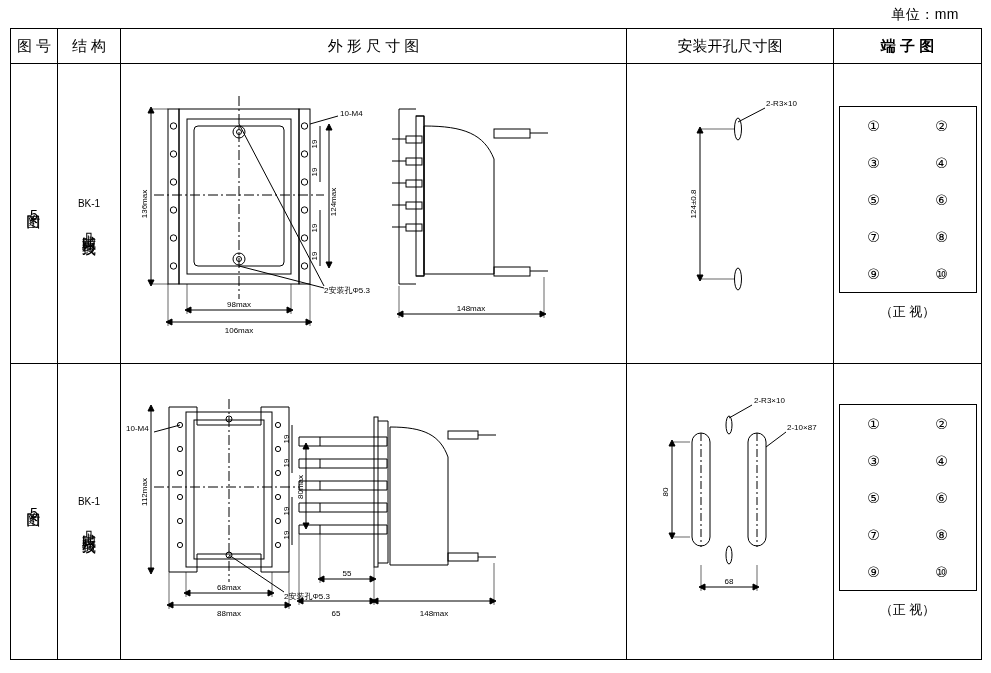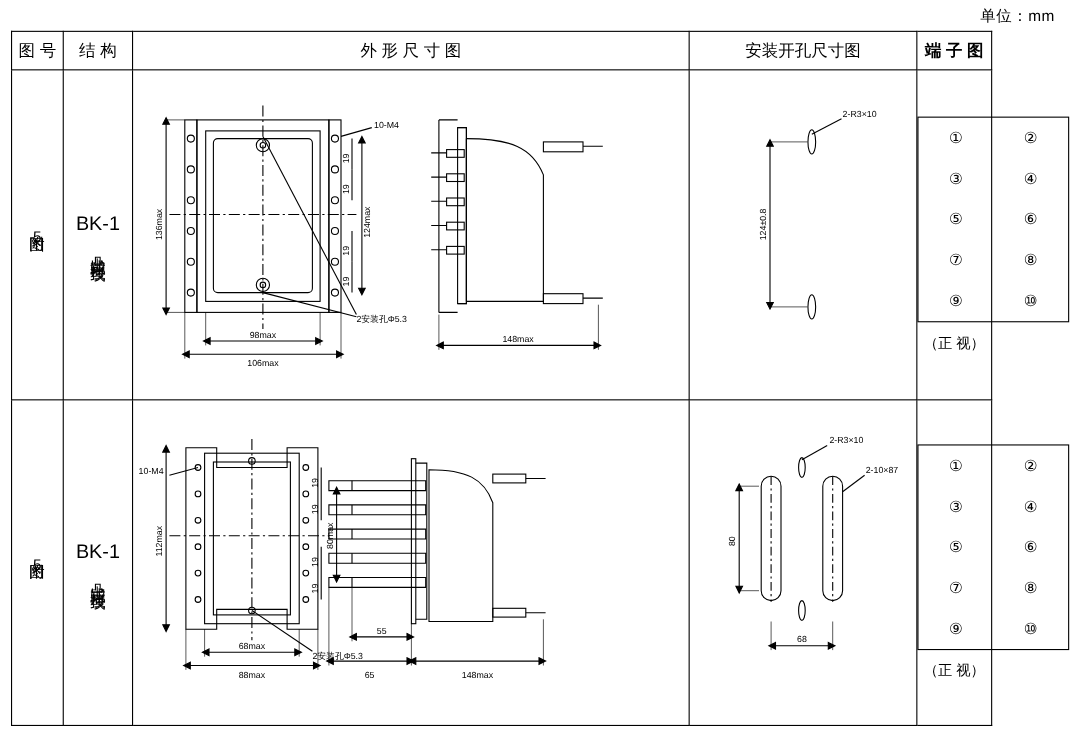--- a/index.html
+++ b/index.html
@@ -8,21 +8,21 @@
     font-family:"Liberation Sans","DejaVu Sans",sans-serif;
     color:#000;
     -webkit-font-smoothing:antialiased;
   }
   .unit{
     position:absolute; right:32px; top:6px;
     font-size:14px; letter-spacing:.5px;
   }
   table.main{
     position:absolute; left:10px; top:28px;
-    width:892px; height:630px;
+    width:972px; height:630px;
     border-collapse:collapse;
     table-layout:fixed;
     padding-left:44px;
   }
   table.main td{
     border:1px solid #000;
     vertical-align:middle;
     text-align:center;
     position:relative;
     padding:0;
@@ -37,21 +37,21 @@
     font-size:14px; line-height:19px;
     writing-mode:vertical-rl;
     text-orientation:upright;
     display:inline-block;
     letter-spacing:2px;
   }
   .fignum{
     font-size:14px; line-height:26px;
   }
   .struct{
-    font-size:18px; line-height:19px;
+    font-size:10px; line-height:19px;
   }
   .vwrap{display:flex;align-items:center;justify-content:center;height:100%;flex-direction:column;}
   .terminal-box{
     width:136px;height:185px;border:1px solid #000;margin:0 auto;
     display:grid;grid-template-columns:1fr 1fr;grid-template-rows:repeat(5,1fr);
     align-items:center;justify-items:center;
     font-size:13px;
   }
   .terminal-box span{font-size:14px;}
   .front-view{font-size:13px;margin-top:10px;}

